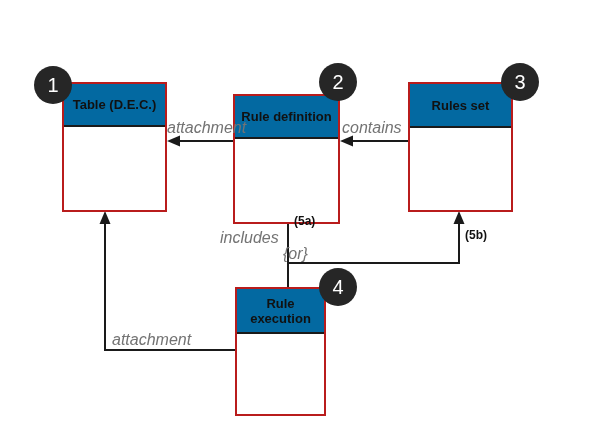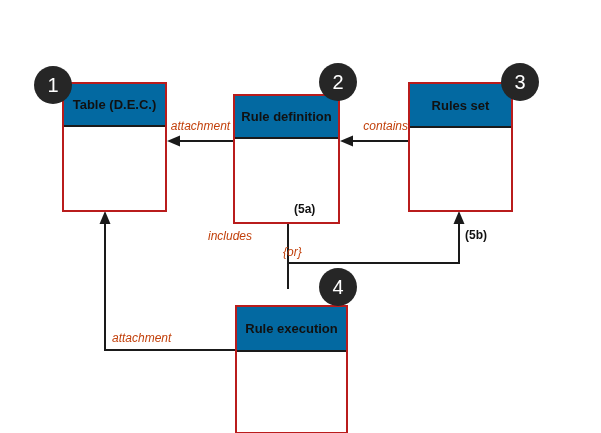--- a/index.html
+++ b/index.html
@@ -45,21 +45,21 @@
   .box-body {
     flex: 1;
     background: #ffffff;
   }
   #box-table     { left: 62px;  top: 82px;  width: 105px; height: 130px; }
   #box-table .box-header     { height: 37px; }
   #box-ruledef   { left: 233px; top: 82px;  width: 107px; height: 130px; margin-top: 12px; }
   #box-ruledef .box-header   { height: 37px; }
   #box-rulesset  { left: 408px; top: 82px;  width: 105px; height: 130px; }
   #box-rulesset .box-header  { height: 38px; }
-  #box-ruleexec  { left: 235px; top: 305px; width: 113px; height: 129px; }
+  #box-ruleexec  { left: 235px; top: 287px; width: 91px; height: 129px; }
   #box-ruleexec .box-header  { height: 39px; }
 
   .badge {
     position: absolute;
     width: 38px;
     height: 38px;
     border-radius: 50%;
     background: #262626;
     color: #ffffff;
     display: flex;
@@ -69,37 +69,37 @@
     z-index: 5;
   }
   #badge-1 { left: 34px;  top: 66px; }
   #badge-2 { left: 319px; top: 63px; }
   #badge-3 { left: 501px; top: 63px; }
   #badge-4 { left: 319px; top: 268px; }
 
   .edge-label {
     position: absolute;
     font-style: italic;
-    font-size: 12px;
-    color: #c2410c;
+    font-size: 16px;
+    color: #737373;
     white-space: nowrap;
   }
   .edge-tag {
     position: absolute;
     font-weight: bold;
     font-size: 12px;
     color: #111111;
     white-space: nowrap;
   }
   #label-attachment-top    { left: 167px; top: 119px; width: 67px; text-align: center; }
-  #label-contains          { left: 342px; top: 119px; width: 66px; text-align: right; }
-  #label-includes          { left: 208px; top: 229px; text-align: center; }
+  #label-contains          { left: 342px; top: 119px; width: 66px; text-align: left; }
+  #label-includes          { left: 220px; top: 229px; text-align: center; }
   #label-or                { left: 283px; top: 245px; }
   #label-attachment-bottom { left: 112px; top: 331px; }
-  #tag-5a                  { left: 294px; top: 202px; }
+  #tag-5a                  { left: 294px; top: 214px; }
   #tag-5b                  { left: 465px; top: 228px; }
 </style>
 </head>
 <body>
 
 <div class="canvas">
 
   <svg class="wires" viewBox="0 0 601 433">
 
     <g>

